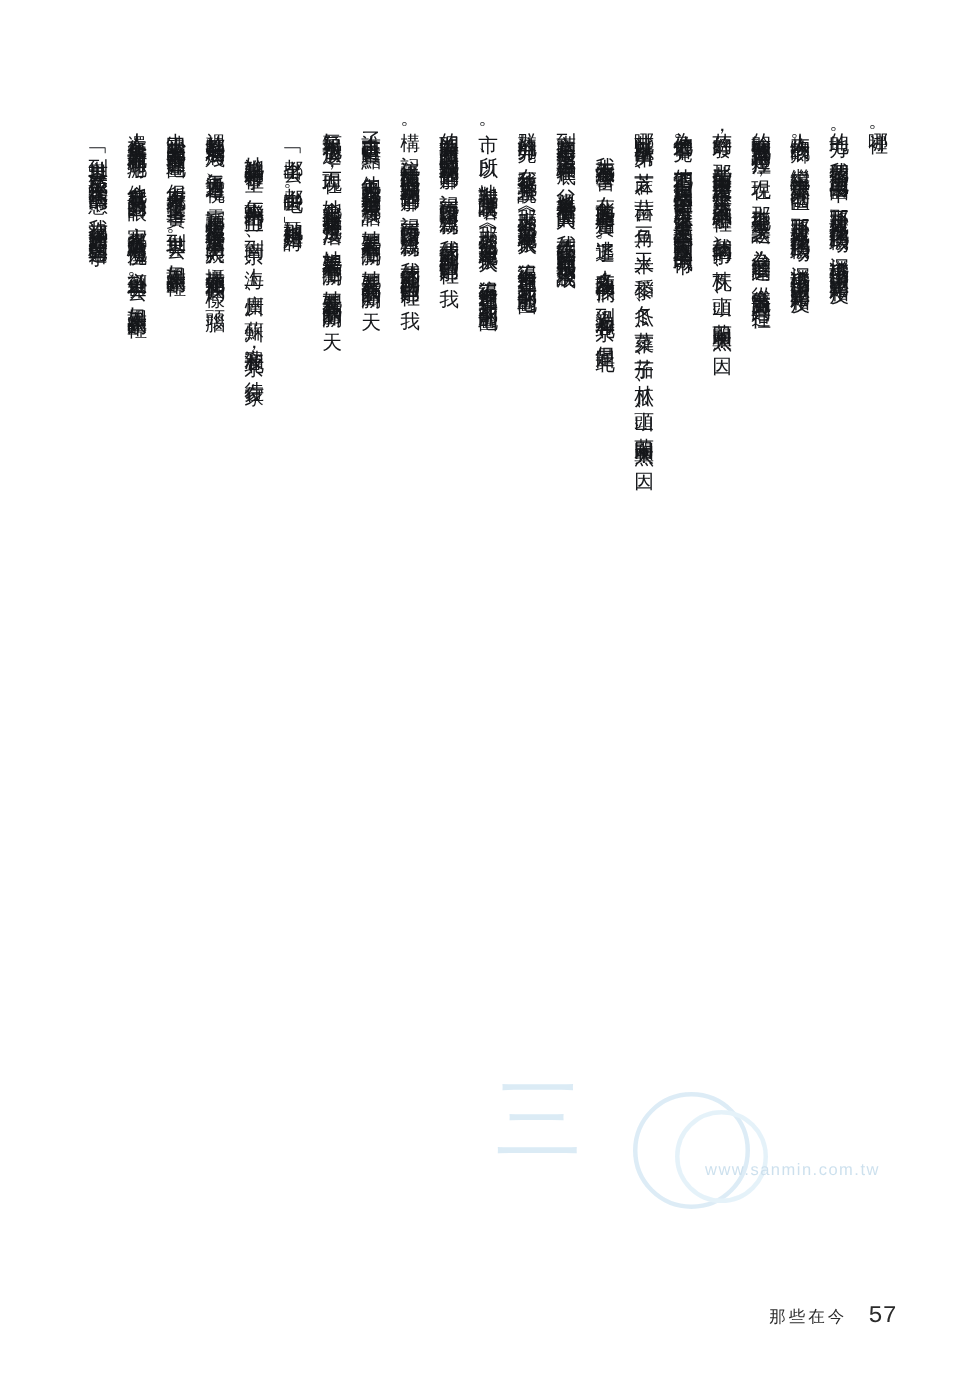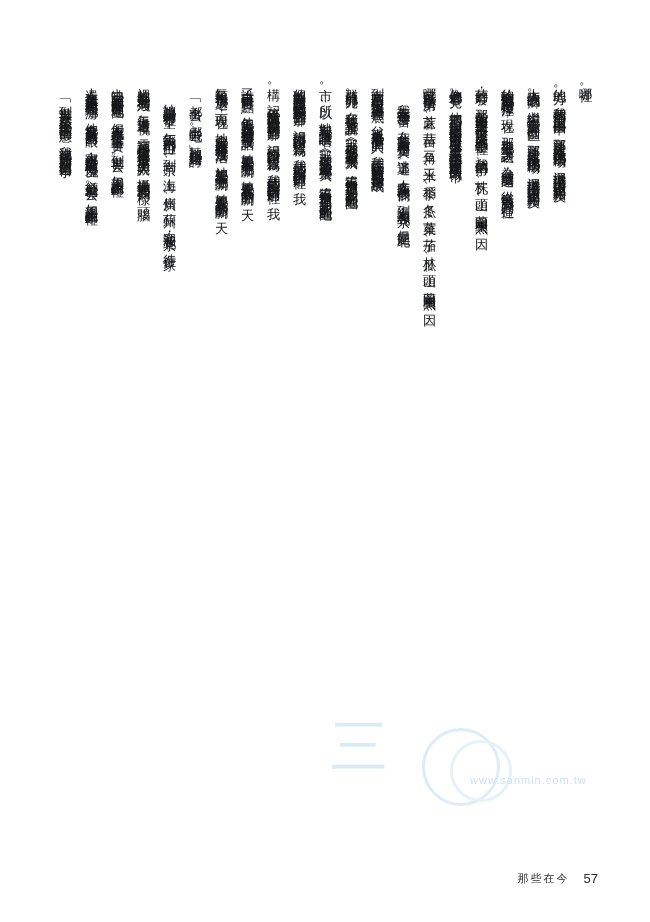--- a/index.html
+++ b/index.html
@@ -110,27 +110,27 @@
   
   #footer {
     position: absolute;
     right: 52px;
     bottom: 36px;
     display: flex;
     align-items: center;
     gap: 14px;
     font-size: 11px;
     color: #2b2b2b;
-    font-family: Liberation Sans, sans-serif;
+    font-family: Liberation Mono, monospace;
   }
   #footer .chap {
     letter-spacing: 2px;
   }
   #footer .pg {
-    font-size: 13px;
+    font-size: 16px;
   }
 </style>
 </head>
 <body>
 
 <div id="page">
   <div id="paper"></div>
 
   <div id="body-area">
     <div class="col">哪裡。</div>

